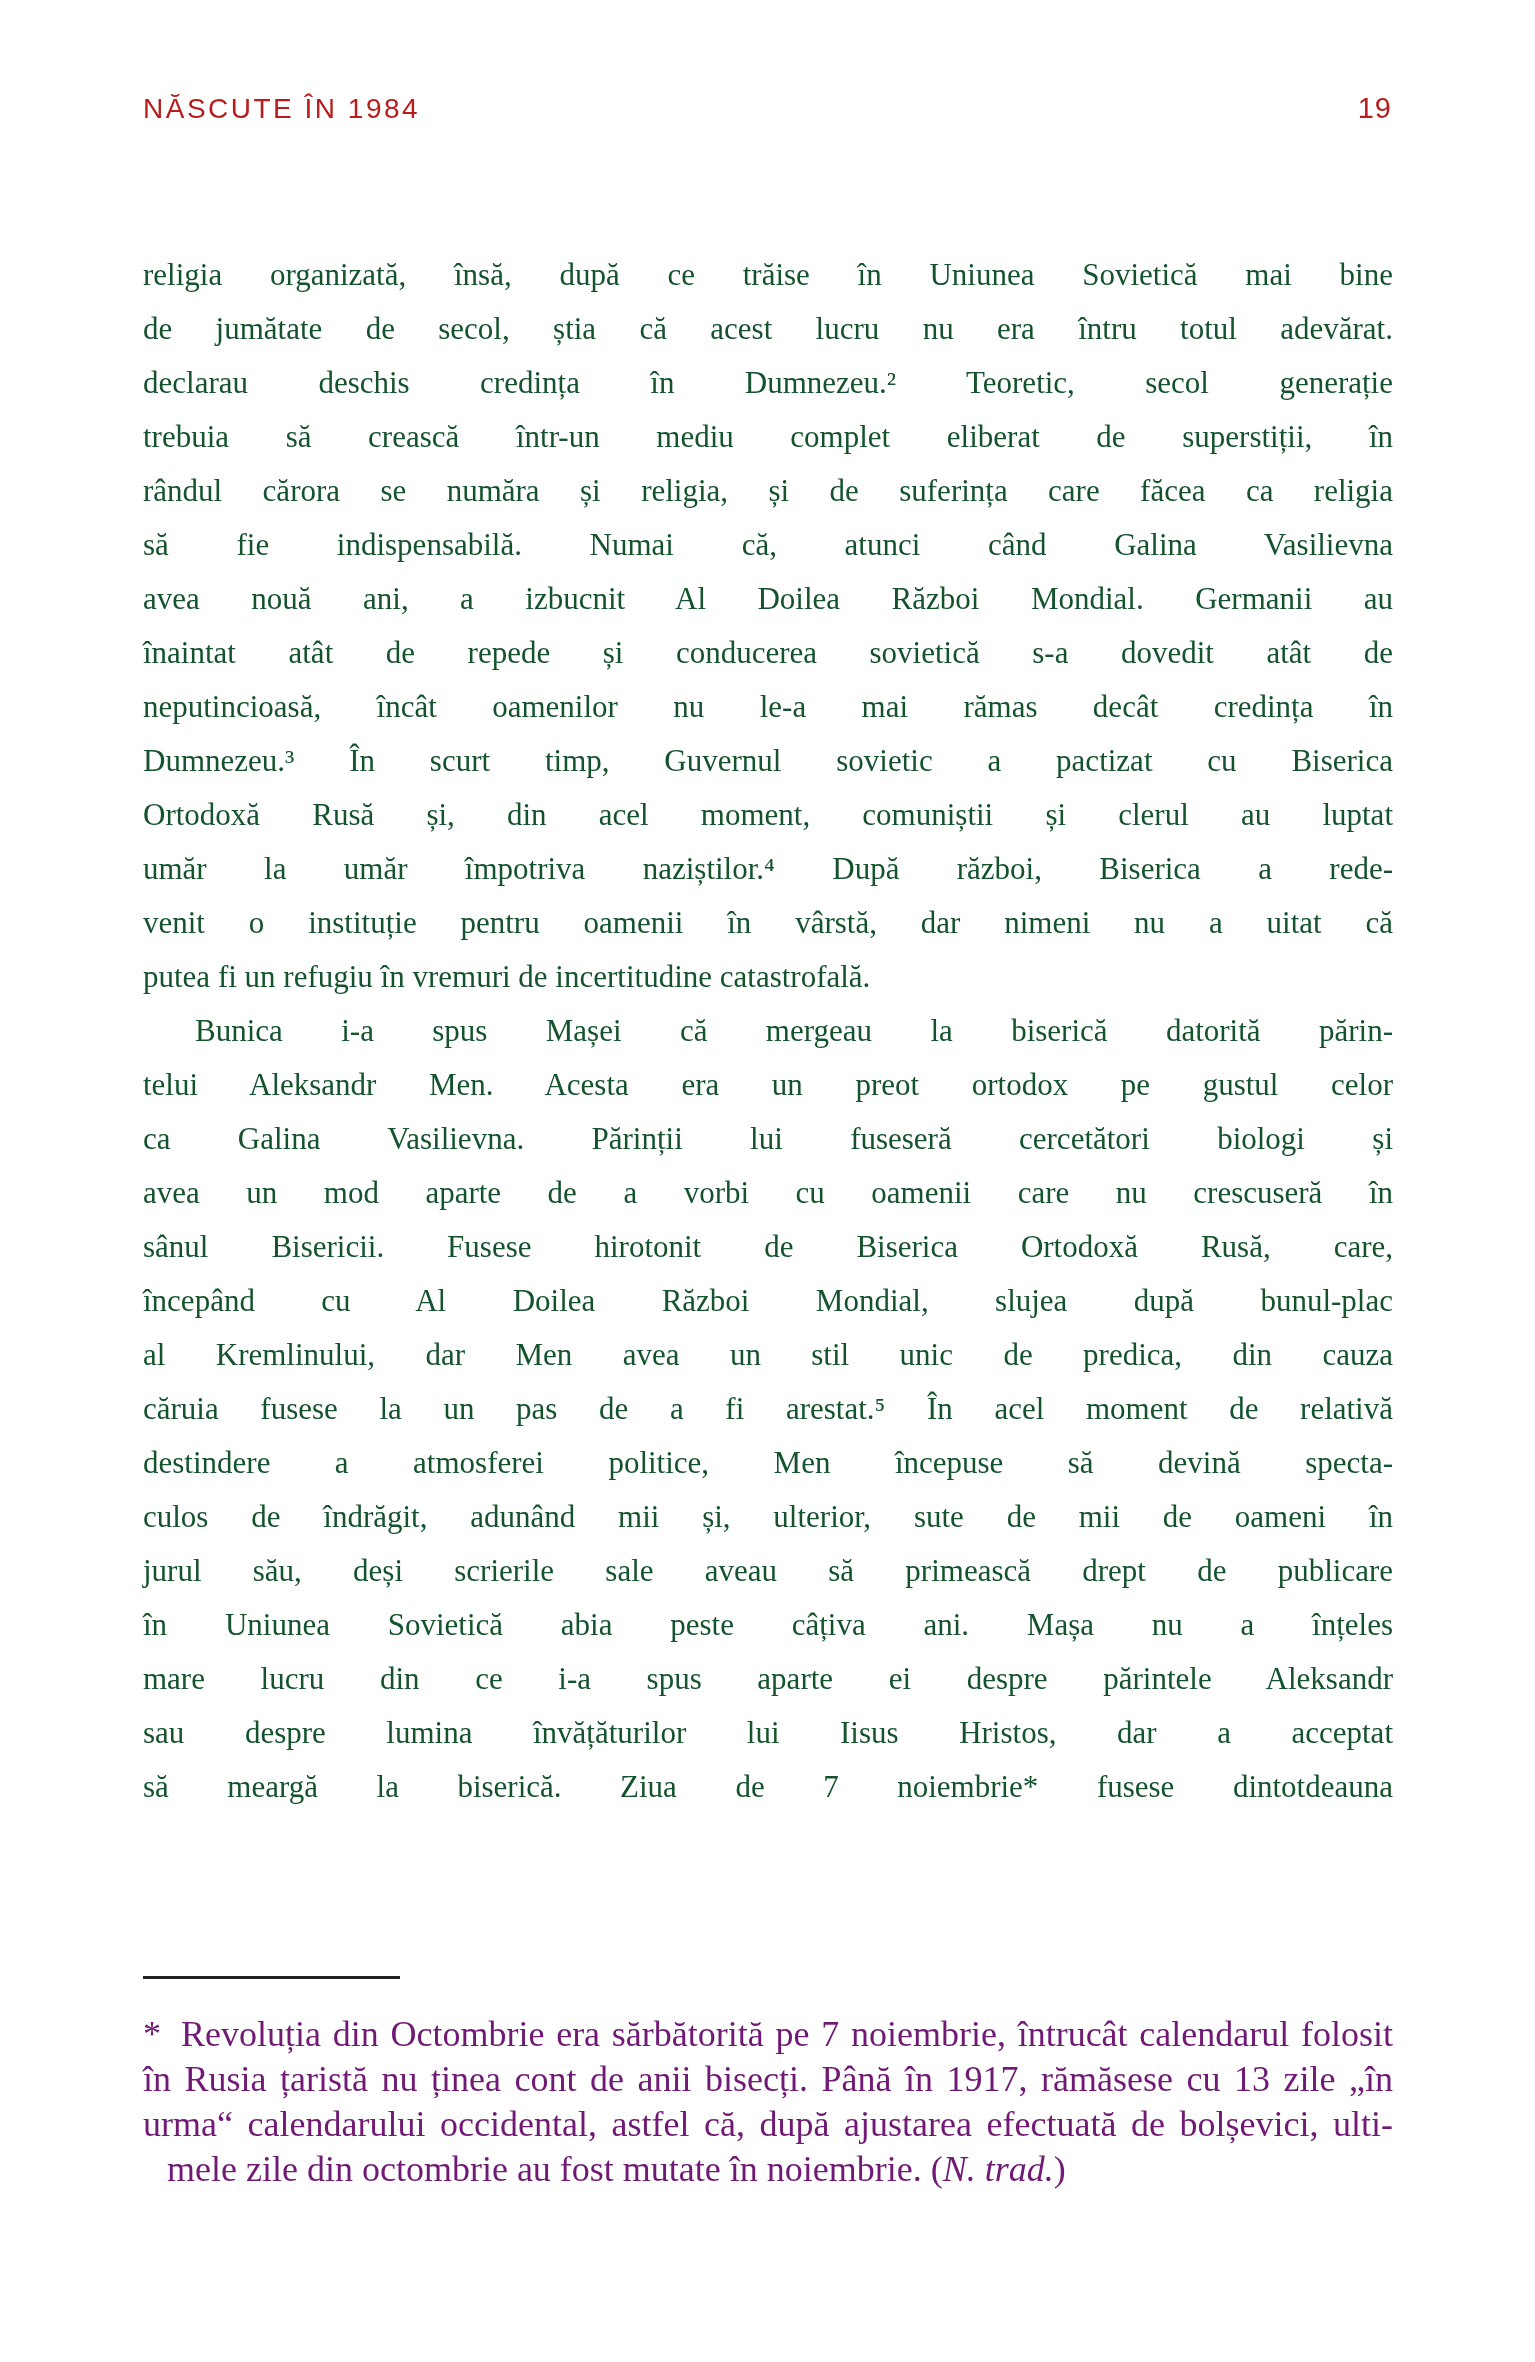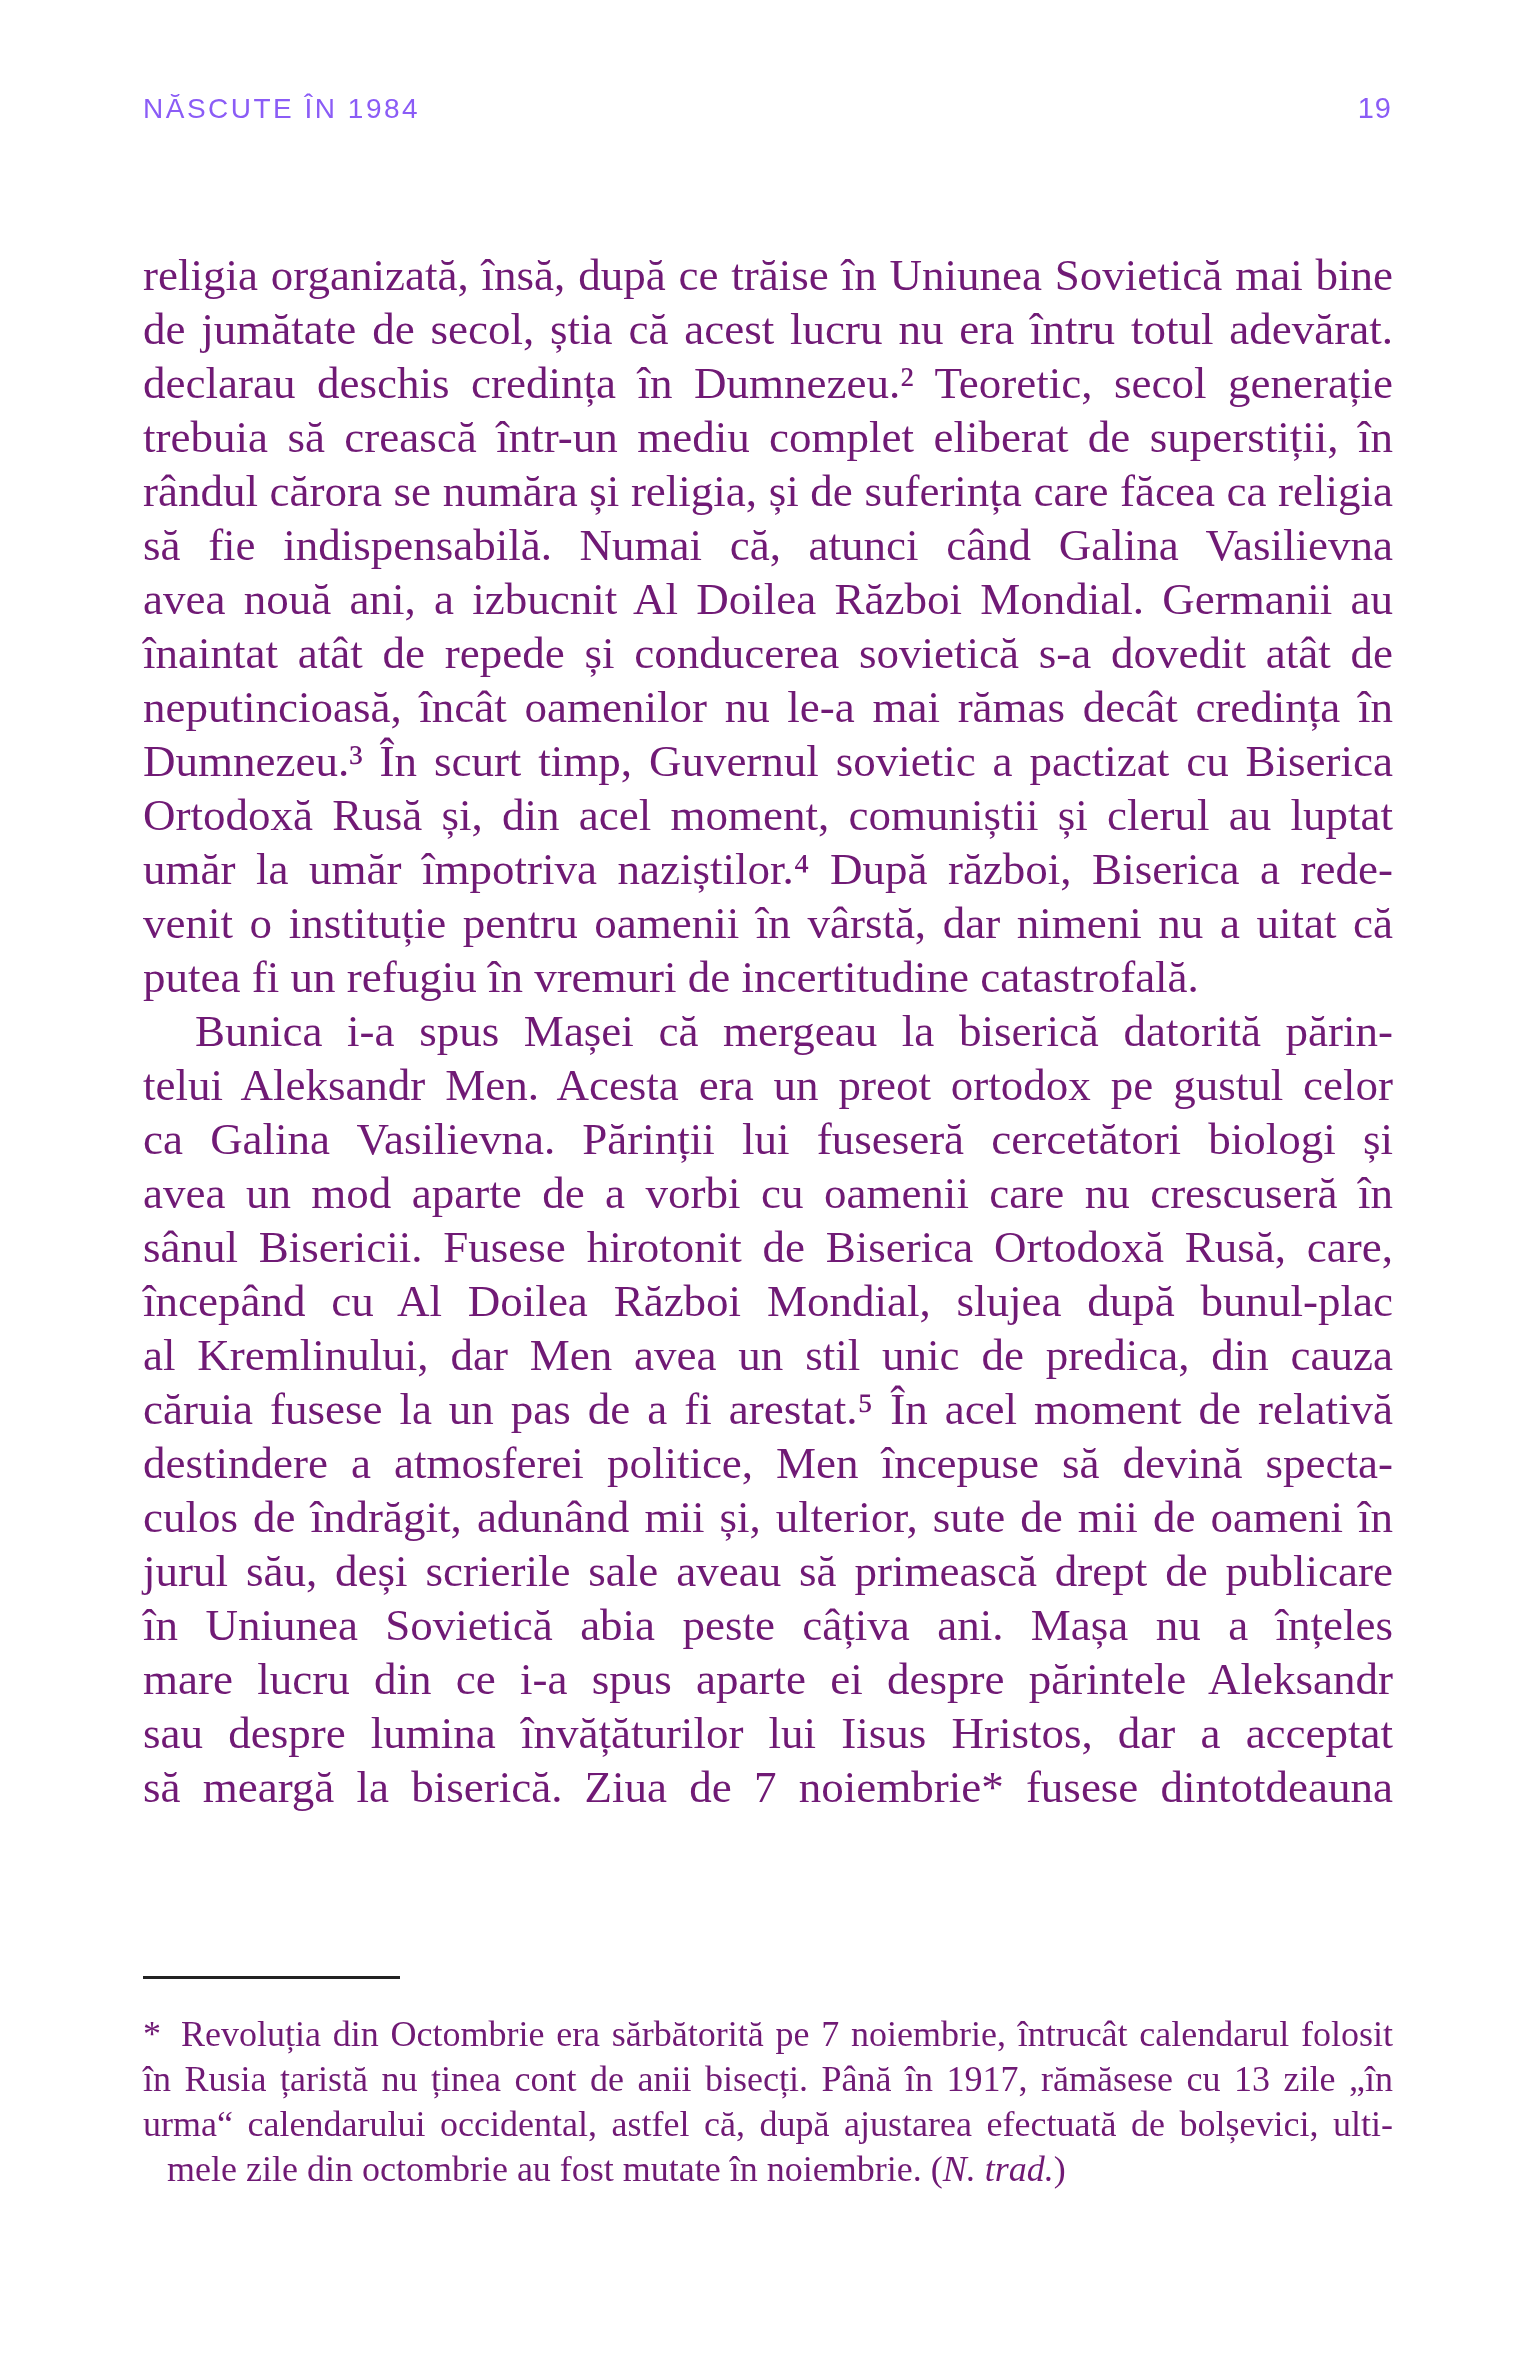--- a/index.html
+++ b/index.html
@@ -15,37 +15,37 @@
   }
   .running-head {
     position: absolute;
     top: 92px;
     left: 143px;
     right: 143px;
     display: flex;
     justify-content: space-between;
     align-items: flex-end;
     font-family: "Liberation Sans", "DejaVu Sans", sans-serif;
-    color: #8b5cf6;
+    color: #b91c1c;
   }
   .head-title {
     font-size: 28px;
     letter-spacing: 2.5px;
   }
   .page-number {
     font-size: 29px;
     letter-spacing: 1px;
   }
   .body-text {
     position: absolute;
     top: 248px;
     left: 143px;
     width: 1250px;
-    font-size: 45px;
-    color: #701a75;
+    font-size: 31px;
+    color: #14532d;
   }
   .tline {
     line-height: 54px;
     text-align: justify;
     text-align-last: justify;
     white-space: normal;
   }
   .tline.flush {
     text-align-last: left;
   }

